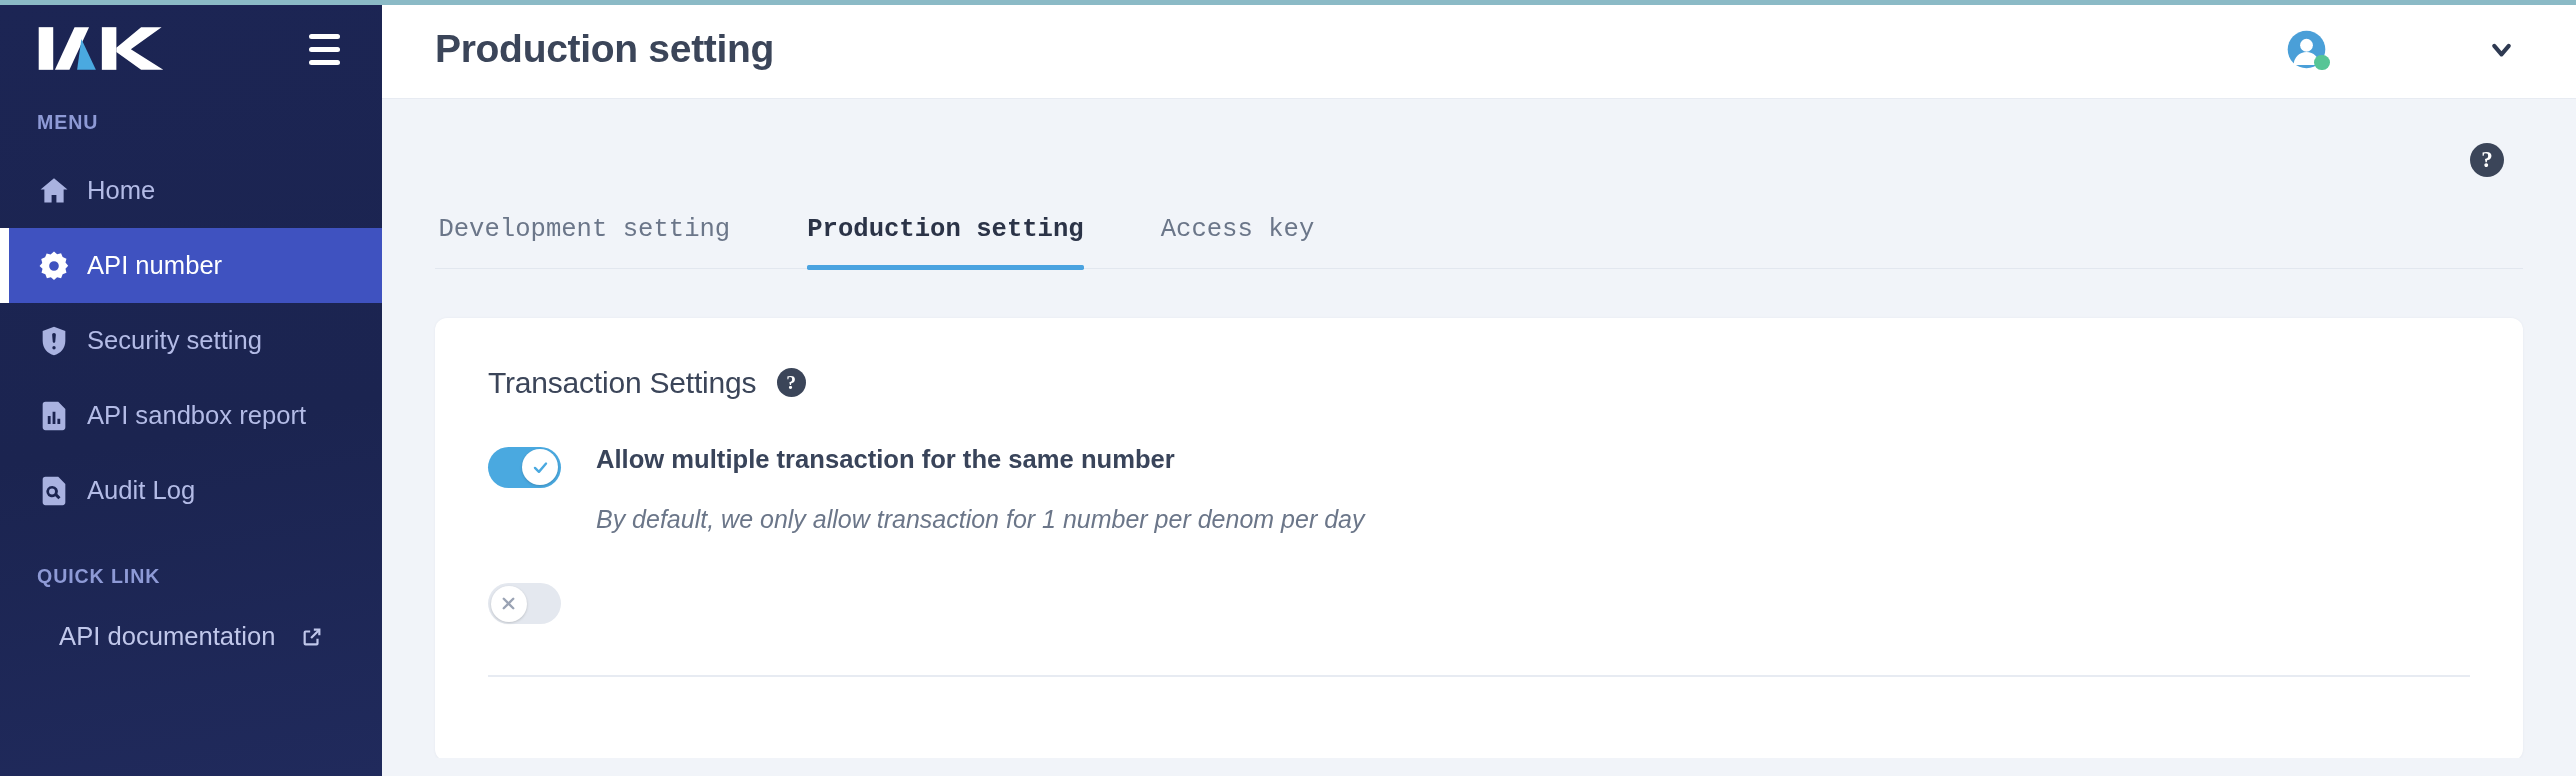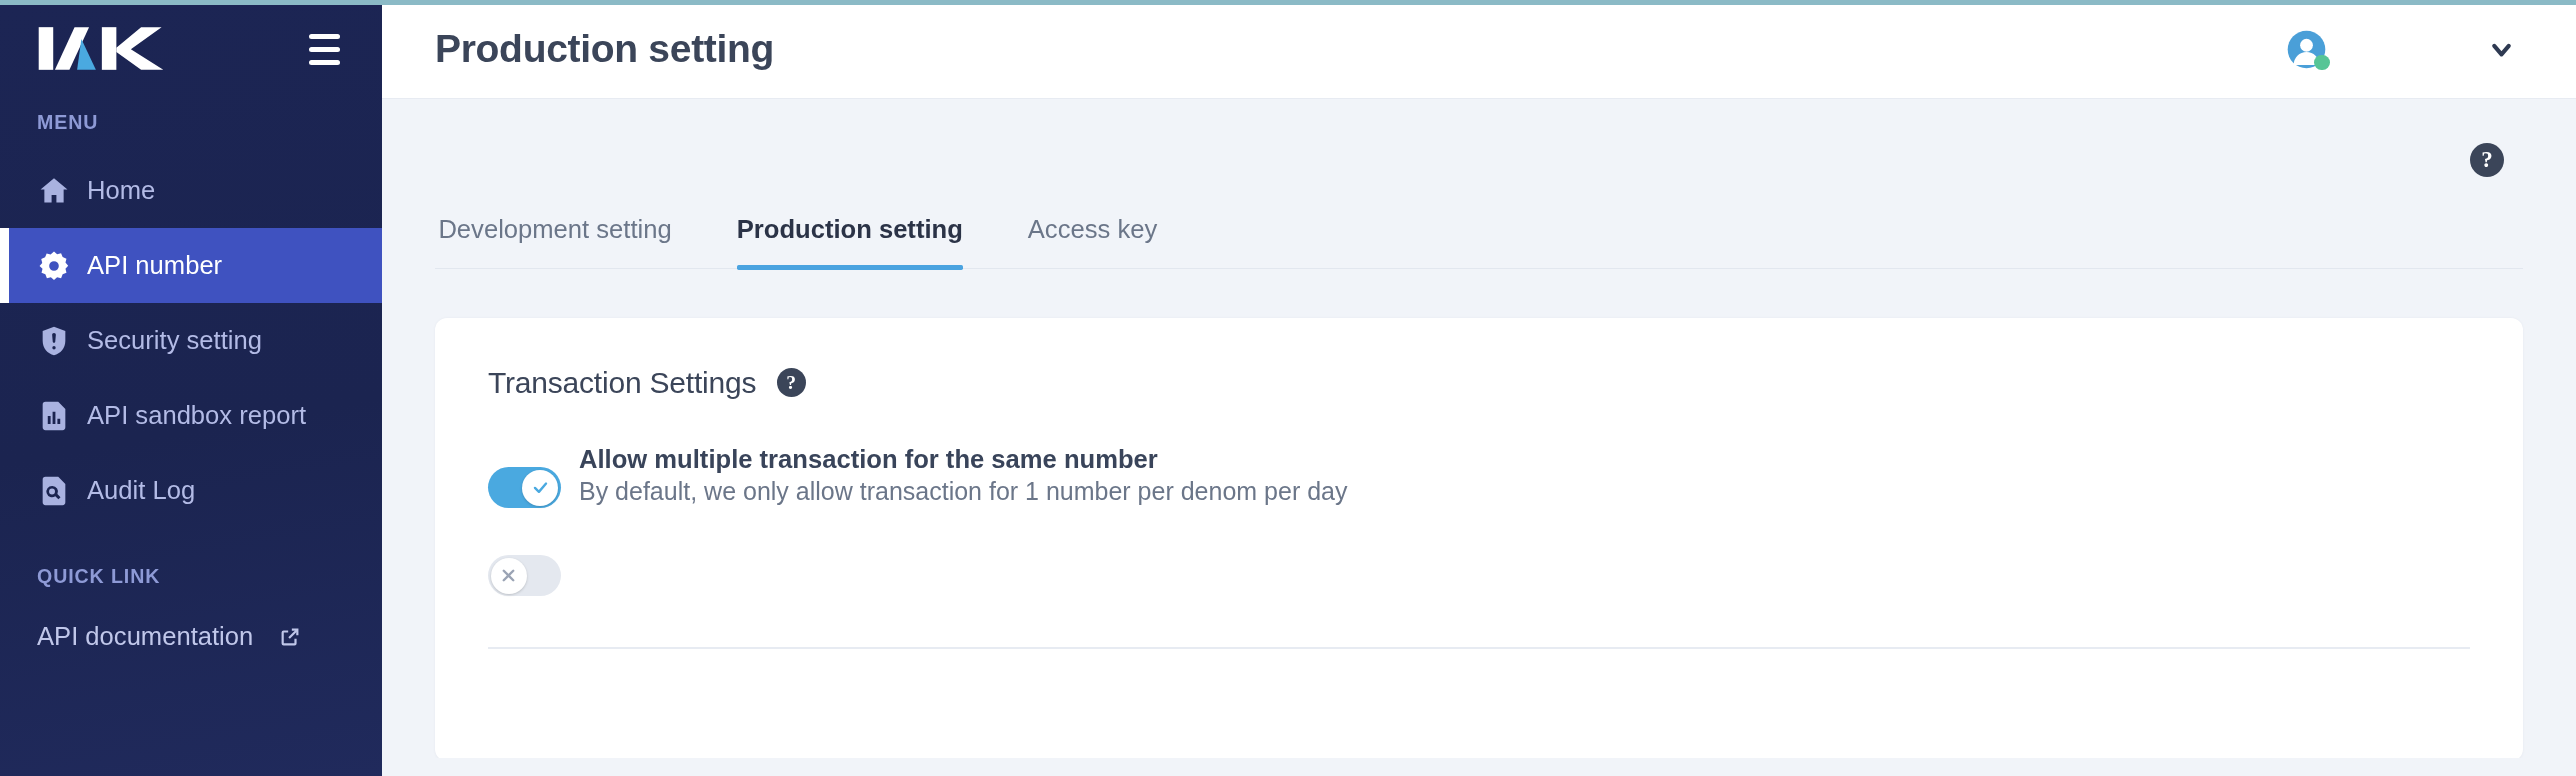--- a/index.html
+++ b/index.html
@@ -47,21 +47,21 @@
   .nav-item.active .ico svg { fill: #ffffff; }
   .nav-item.active::before {
     content: ""; position: absolute; left: 0; top: 0; bottom: 0;
     width: 9.4px; background: #ffffff;
   }
   .quick-label {
     color: #8e9ad6; font-size: 19.6px; font-weight: 700;
     letter-spacing: 0.9px; padding: 37px 37px 22px 37px;
   }
   .quick-item {
-    display: flex; align-items: center; justify-content: flex-start; gap: 17px;
+    display: flex; align-items: center; justify-content: center; gap: 17px;
     padding: 0 37px; height: 53px; color: #c0c7ea; font-size: 25.6px; cursor: pointer;
   }
   .quick-item .ext { margin-left: 8.5px; display:flex; }
   .quick-item .ext svg { width: 22px; height: 22px; stroke: #c0c7ea; fill: none; stroke-width: 2.4; }
 
   
   .main { flex: 1 1 auto; height: 758px; display: flex; flex-direction: column; min-width: 0; }
   .topbar {
     height: 99px; background: #ffffff; display: flex; align-items: center;
     padding: 0 60px 0 53px; border-bottom: 0.9px solid #e7ebf2;
@@ -79,21 +79,21 @@
 
   .content { flex: 1 1 auto; background: #f1f4f9; padding: 0 53px; position: relative; overflow: hidden; }
 
   .help-row { display: flex; justify-content: flex-end; padding-top: 44px; padding-right: 19px; }
   .help-circle {
     width: 34px; height: 34px; border-radius: 50%; background: #3b4559;
     color: #ffffff; font-size: 23px; font-weight: 700; display:flex;
     align-items:center; justify-content:center; cursor: pointer; font-family: "Liberation Serif", serif;
   }
 
-  .tabs { display: flex; gap: 0; margin-top: 29px; border-bottom: 1.7px solid #e2e7ef; padding-left: 3.4px; }
+  .tabs { display: flex; gap: 12px; margin-top: 29px; border-bottom: 1.7px solid #e2e7ef; padding-left: 3.4px; font-family: Liberation Mono, monospace; }
   .tab {
     font-size: 25.6px; color: #6b7689; padding: 8.5px 0 24px 0; margin-right: 65px;
     cursor: pointer; position: relative; white-space: nowrap;
   }
   .tab.active { color: #2b3347; font-weight: 700; }
   .tab.active::after {
     content: ""; position: absolute; left: 0; right: 0; bottom: -2.6px; height: 5.1px;
     background: #4aa3e0; border-radius: 1.7px;
   }
 
@@ -103,41 +103,41 @@
     min-height: 443px;
   }
   .card-head { display: flex; align-items: center; gap: 20.4px; }
   .card-title { font-size: 30px; font-weight: 400; color: #3b4559; letter-spacing: -0.2px; }
   .card-help {
     width: 29px; height: 29px; border-radius: 50%; background: #3b4559; color: #fff;
     font-size: 19.6px; font-weight: 700; display:flex; align-items:center; justify-content:center;
     cursor: pointer; font-family: "Liberation Serif", serif;
   }
 
-  .setting-row { display: flex; align-items: flex-end; gap: 18px; margin-top: 44px; }
+  .setting-row { display: flex; align-items: flex-start; gap: 35px; margin-top: 44px; }
   .toggle {
     width: 73px; height: 41px; border-radius: 22px; position: relative;
     flex: 0 0 73px; cursor: pointer; margin-top: 3.4px;
   }
   .toggle.on { background: #4aa9e0; }
   .toggle.off { background: #e4e8ef; }
   .toggle .knob {
     position: absolute; top: 2.6px; width: 36px; height: 36px; border-radius: 50%;
     background: #ffffff; display: flex; align-items: center; justify-content: center;
     box-shadow: 0 0.9px 2.6px rgba(0,0,0,0.18);
   }
   .toggle.on .knob { right: 2.6px; }
   .toggle.off .knob { left: 2.6px; }
   .toggle .knob svg { width: 19px; height: 19px; fill: none; stroke-width: 3; stroke-linecap: round; stroke-linejoin: round; }
   .toggle.on .knob svg { stroke: #4aa9e0; }
   .toggle.off .knob svg { stroke: #9aa3b4; }
 
   .setting-text { min-width: 0; }
   .setting-title { font-size: 25.6px; font-weight: 700; color: #39445a; line-height: 1.25; }
-  .setting-desc { font-size: 25px; color: #6b7689; margin-top: 0; line-height: 1.3; }
+  .setting-desc { font-size: 25px; color: #6b7689; margin-top: 28px; line-height: 1.3; font-style: italic; }
 
   .card-divider { height: 1.7px; background: #e7ebf2; margin-top: 51px; }
 </style>
 </head>
 <body>
 
 <div class="app">
   <div class="top-accent"></div>
 
   <aside class="sidebar">

